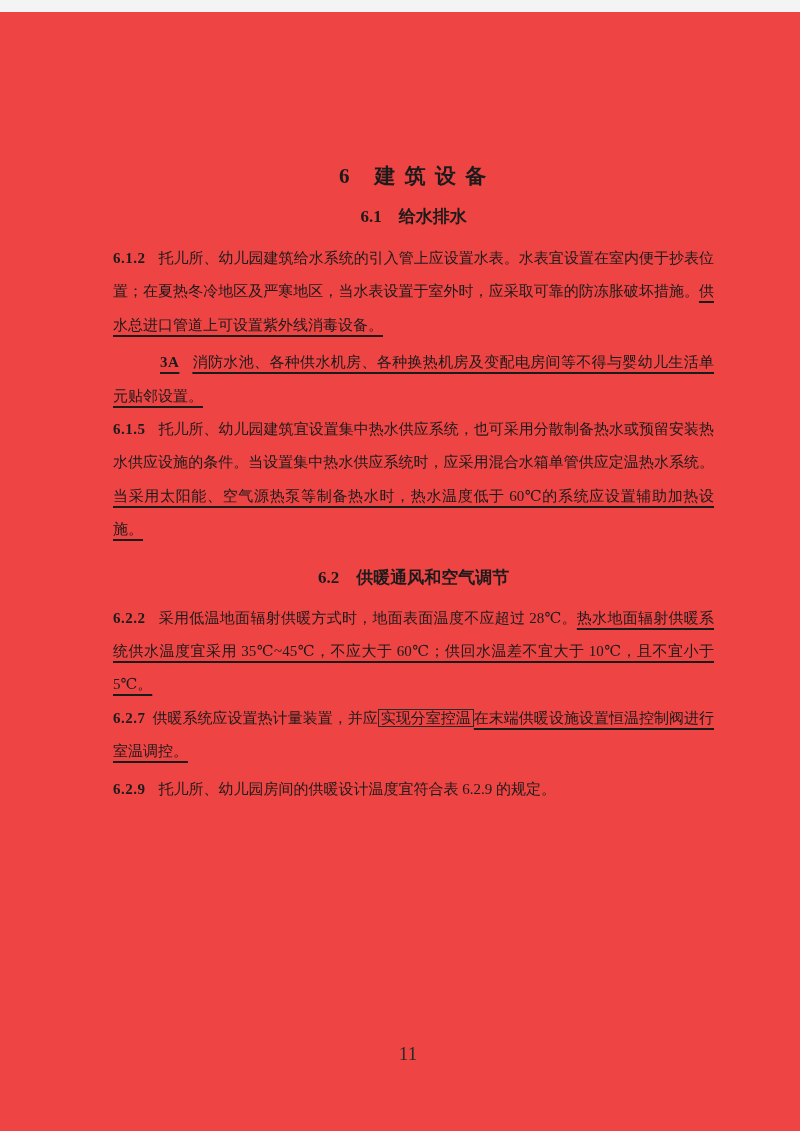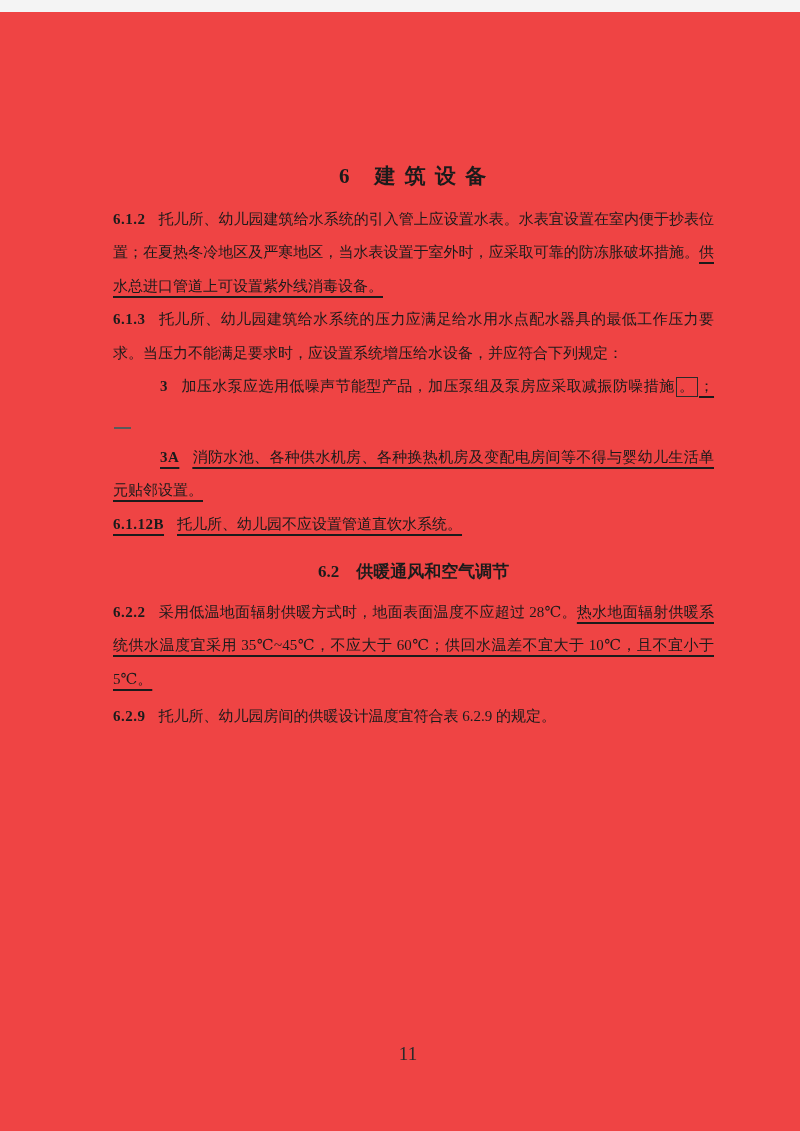--- a/index.html
+++ b/index.html
@@ -91,36 +91,36 @@
   }
 </style>
 </head>
 <body>
 
 <div class="page">
   <div class="content">
 
     <h1 class="chapter-title">6　建 筑 设 备</h1>
 
+    <h2 class="section-title">6.1　给水排水</h2>
 
     <p class="clause"><span class="num">6.1.2</span><span>托儿所、幼儿园建筑给水系统的引入管上应设置水表。水表宜设置在室内便于抄表位置；在夏热冬冷地区及严寒地区，当水表设置于室外时，应采取可靠的防冻胀破坏措施。</span><span class="u">供水总进口管道上可设置紫外线消毒设备。</span></p>
 
-    <p class="clause"><span class="num">6.1.3</span><span>托儿所、幼儿园建筑给水系统的压力应满足给水用水点配水器具的最低工作压力要求。当压力不能满足要求时，应设置系统增压给水设备，并应符合下列规定：</span></p>
 
-    <p class="clause indent"><span class="num">3</span><span>加压水泵应选用低噪声节能型产品，加压泵组及泵房应采取减振防噪措施</span><span class="boxed-sm">。</span><span class="u">；</span><span class="u-tail"></span></p>
 
     <p class="clause indent gap-top"><span class="u"><span class="num">3A</span><span>消防水池、各种供水机房、各种换热机房及变配电房间等不得与婴幼儿生活单元贴邻设置。</span></span></p>
 
+    <p class="clause"><span class="num">6.1.5</span><span>托儿所、幼儿园建筑宜设置集中热水供应系统，也可采用分散制备热水或预留安装热水供应设施的条件。当设置集中热水供应系统时，应采用混合水箱单管供应定温热水系统。</span><span class="u">当采用太阳能、空气源热泵等制备热水时，热水温度低于 60℃的系统应设置辅助加热设施。</span></p>
 
 
-    <p class="clause"><span class="u"><span class="num">6.1.12B</span><span>托儿所、幼儿园不应设置管道直饮水系统。</span></span></p>
 
     <h2 class="section-title second">6.2　供暖通风和空气调节</h2>
 
     <p class="clause"><span class="num">6.2.2</span><span>采用低温地面辐射供暖方式时，地面表面温度不应超过 28℃。</span><span class="u">热水地面辐射供暖系统供水温度宜采用 35℃~45℃，不应大于 60℃；供回水温差不宜大于 10℃，且不宜小于 5℃。</span></p>
 
+    <p class="clause"><span class="num tight">6.2.7</span><span>供暖系统应设置热计量装置，并应</span><span class="boxed">实现分室控温</span><span class="u">在末端供暖设施设置恒温控制阀进行室温调控。</span></p>
 
     <p class="clause gap-top"><span class="num">6.2.9</span><span>托儿所、幼儿园房间的供暖设计温度宜符合表 6.2.9 的规定。</span></p>
 
   </div>
 
   <div class="page-number">11</div>
 </div>
 
 </body></html>

